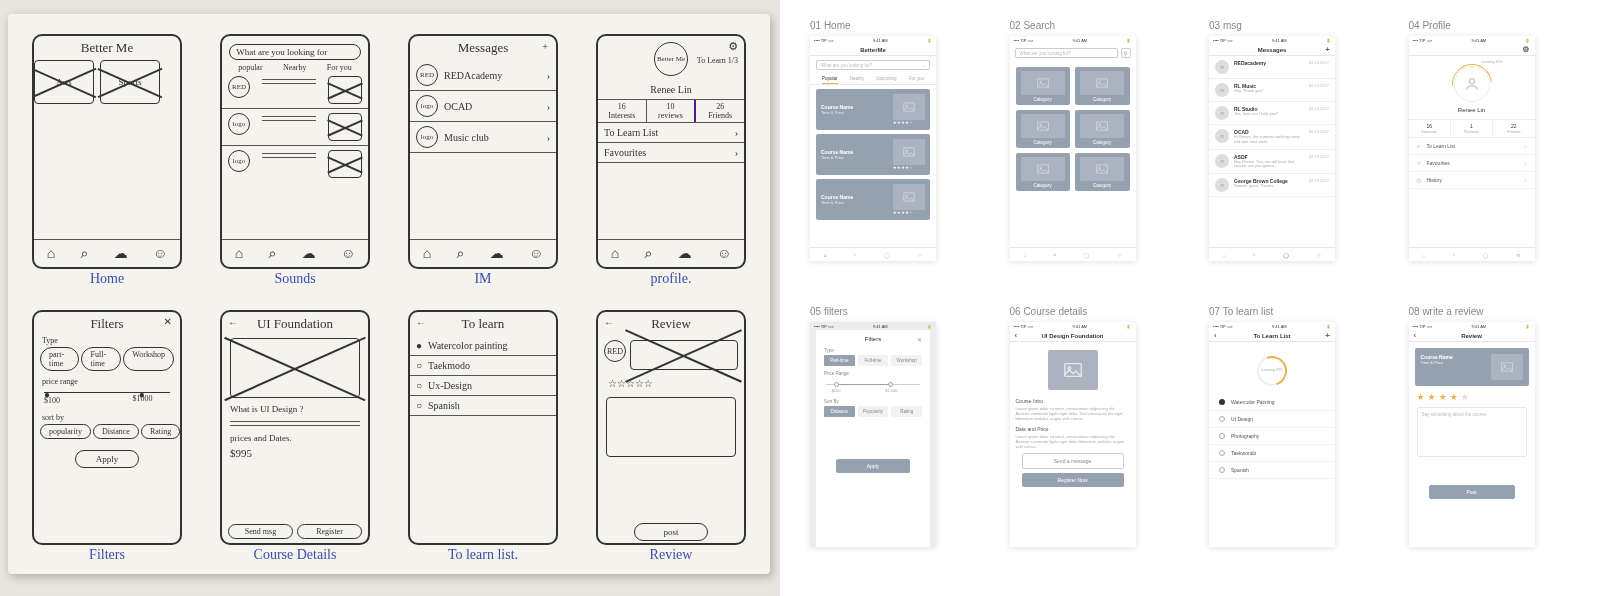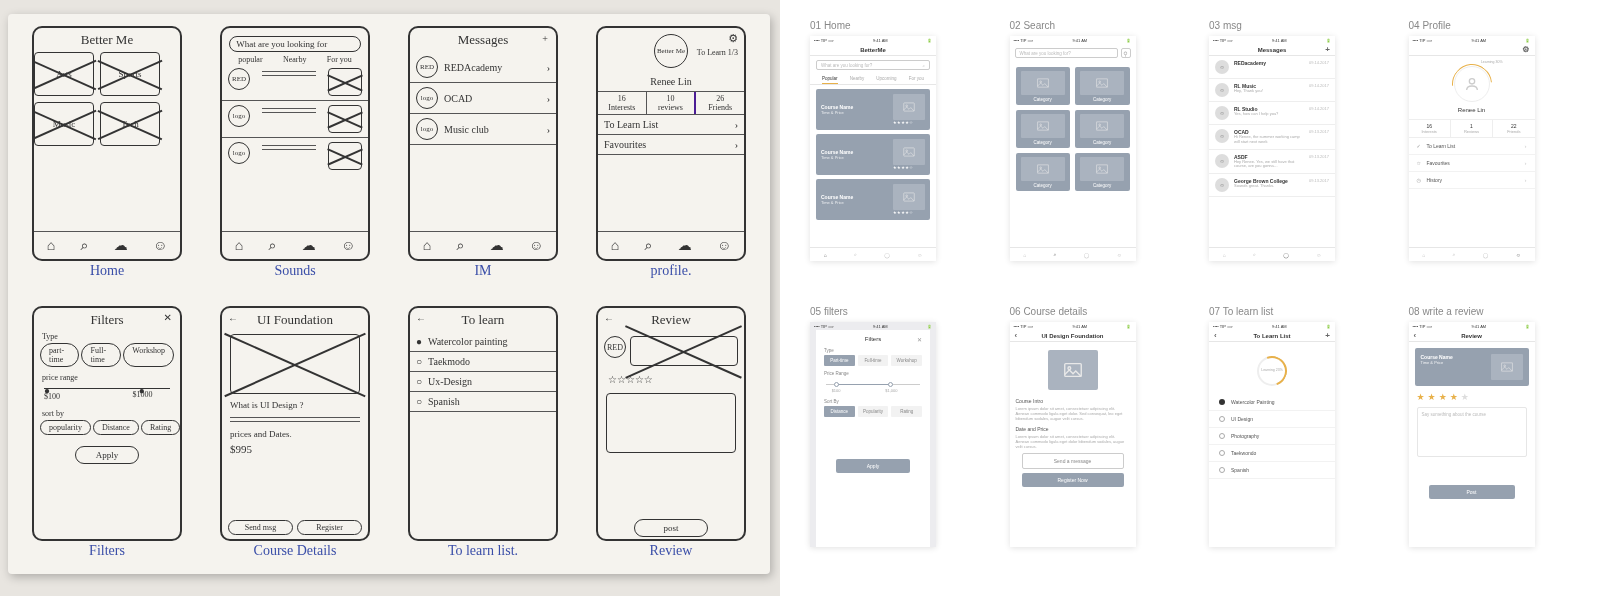--- a/index.html
+++ b/index.html
@@ -3,21 +3,21 @@
 <meta charset="utf-8">
 <style>
   * { box-sizing: border-box; margin: 0; padding: 0; }
   body { font-family: -apple-system, Helvetica, Arial, sans-serif; background: #fff; width: 1600px; height: 596px; display: flex; }
   .half { position: relative; }
   .left { width: 780px; height: 596px; background: #e8e5e0; overflow: hidden; }
   .right { width: 820px; height: 596px; background: #fff; }
 
   
   .paper { position: absolute; top: 14px; left: 8px; width: 762px; height: 560px; background: #f5f3ee; border-radius: 4px; box-shadow: 2px 3px 10px rgba(0,0,0,.25); }
-  .sketch-grid { display: grid; grid-template-columns: repeat(4, 1fr); grid-template-rows: 1fr 1fr; gap: 12px 18px; padding: 12px 14px 0; height: 100%; }
+  .sketch-grid { display: grid; grid-template-columns: repeat(4, 1fr); grid-template-rows: 1fr 1fr; gap: 12px 18px; padding: 20px 14px 0; height: 100%; }
   .sk { position: relative; }
   .sk-frame { width: 150px; height: 235px; margin: 0 auto; border: 2px solid #333; border-radius: 10px; background: #f5f3ee; position: relative; overflow: hidden; font-family: 'Comic Sans MS', cursive; font-size: 10px; color: #333; }
   .sk-cap { text-align: center; font-family: 'Comic Sans MS', cursive; color: #3a4ea8; font-size: 14px; margin-top: 2px; }
   .sk-title { text-align: center; font-family: 'Comic Sans MS', cursive; font-size: 13px; padding: 4px 0; }
   .sk-bot { position: absolute; bottom: 0; left: 0; right: 0; height: 28px; border-top: 1px solid #555; display: flex; justify-content: space-around; align-items: center; }
   .sk-ic { font-size: 14px; color: #333; }
   .sk-row { display: flex; gap: 6px; justify-content: flex-start; }
   .sk-tile { width: 60px; height: 44px; border: 1.5px solid #333; border-radius: 4px; position: relative; display: flex; align-items: center; justify-content: center; font-size: 9px; }
   .sk-x::before, .sk-x::after { content: ''; position: absolute; width: 120%; height: 1.5px; background: #333; top: 50%; left: -10%; }
   .sk-x::before { transform: rotate(24deg); }
@@ -118,24 +118,20 @@
   <div class="paper">
     <div class="sketch-grid">
 
       <div class="sk">
         <div class="sk-frame">
           <div class="sk-title">Better Me</div>
           <div class="sk-row">
               <div class="sk-tile sk-x">Arts</div>
               <div class="sk-tile sk-x">Sports</div>
             </div>
-          <div class="sk-row" style="margin-top:6px">
-              <div class="sk-tile sk-x">Music</div>
-              <div class="sk-tile sk-x">Tech</div>
-            </div>
           <div class="sk-bot">
               <span class="sk-ic">⌂</span>
               <span class="sk-ic">⌕</span>
               <span class="sk-ic">☁</span>
               <span class="sk-ic">☺</span>
             </div>
         </div>
         <div class="sk-cap">Home</div>
       </div>
 

